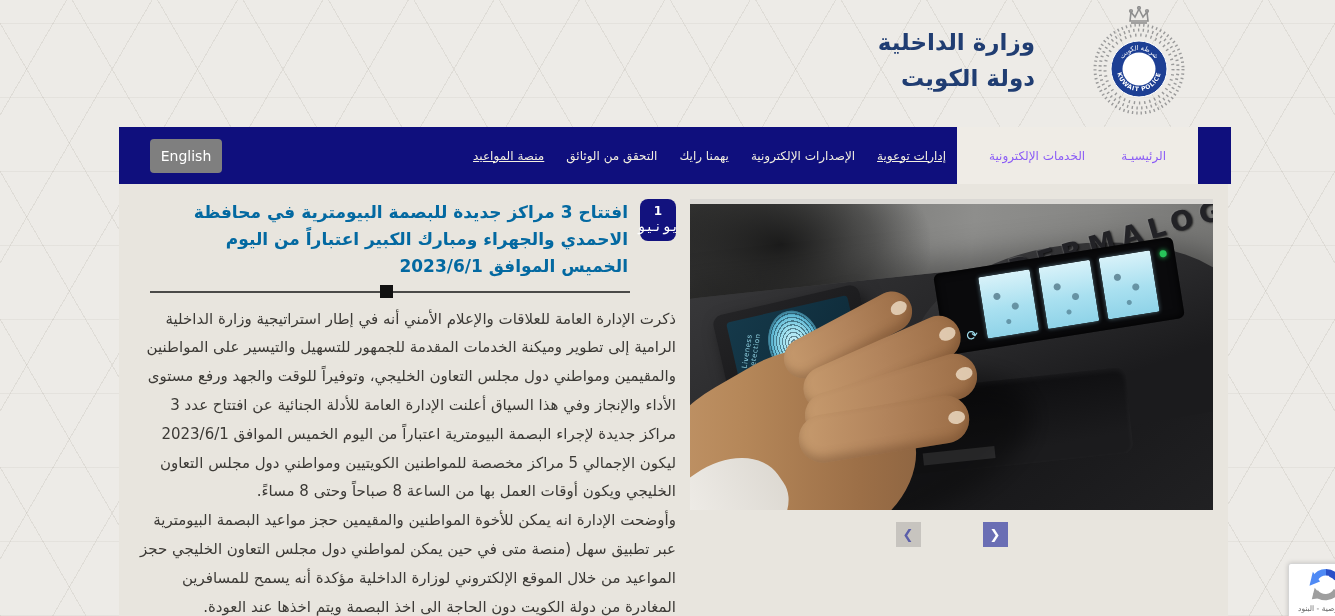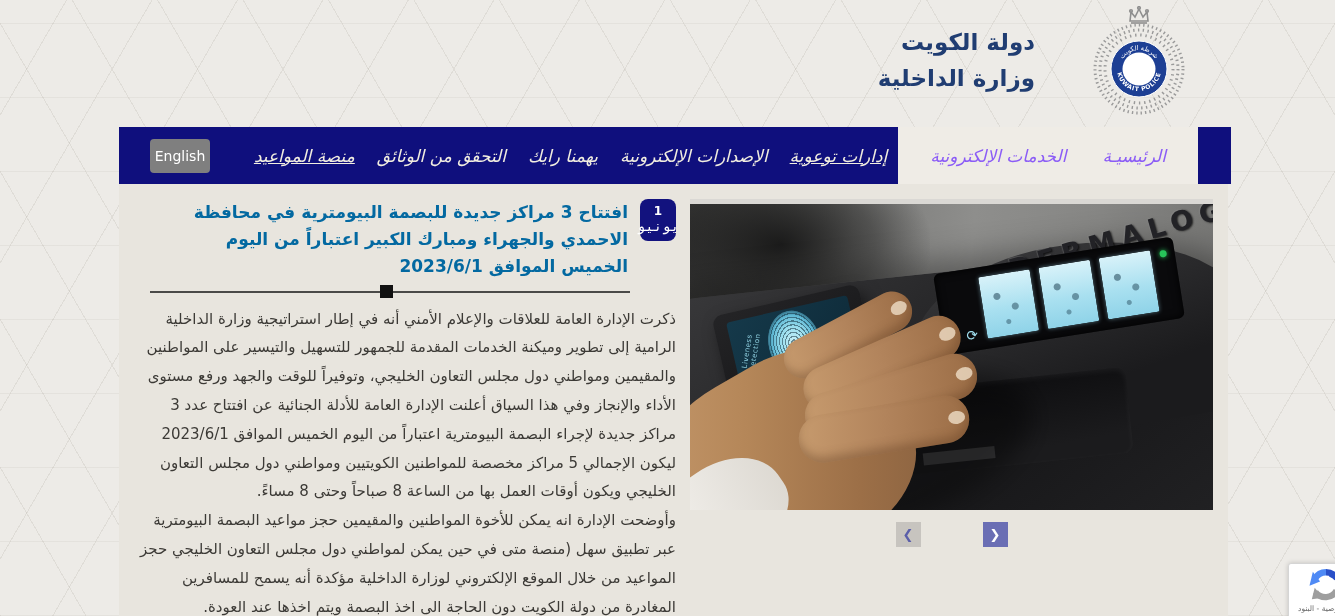--- a/index.html
+++ b/index.html
@@ -20,27 +20,27 @@
   .header-inner { position:absolute; top:6px; right:148px; display:flex; direction:rtl; align-items:center; gap:56px; }
   .brand-text { text-align:right; color:#203d72; font-weight:bold; font-size:23px; line-height:1.55; }
 
   
   .navbar {
     position:absolute; top:127px; right:104px; width:1112px; height:57px;
     background:#0f0f7d; display:flex; direction:rtl; align-items:stretch;
   }
   .nav-end-block { width:33px; background:#0f0f7d; flex:0 0 auto; }
   .nav-active-group { background:#efece6; display:flex; align-items:center; padding:0 18px; gap:8px; flex:0 0 auto; }
-  .nav-item { display:flex; align-items:center; padding:0 11px; color:#f2eee0; font-size:17px; text-decoration:none; white-space:nowrap; cursor:pointer;font-style:italic; }
+  .nav-item { display:flex; align-items:center; padding:0 11px; color:#f2eee0; font-size:12px; text-decoration:none; white-space:nowrap; cursor:pointer; }
   .nav-active-group .nav-item { color:#8b5cf6; padding:0 14px; }
   .nav-item.underlined { text-decoration:underline; }
   .english-btn {
     align-self:center; margin-inline-start:auto; margin-inline-end:31px;
     background:#7f7f7f; color:#fff; border:none; border-radius:4px;
-    width:60px; height:34px; font-size:14px; font-family:"DejaVu Sans", sans-serif; cursor:pointer;
+    width:72px; height:34px; font-size:14px; font-family:"DejaVu Sans", sans-serif; cursor:pointer;
   }
 
   
   .panel { position:absolute; top:184px; right:107px; width:1109px; height:432px; background:#e8e5de; }
   .panel-inner { display:flex; direction:rtl; padding:15px 15px 0 15px; gap:14px; }
 
   
   .photo-col { flex:0 0 523px; }
   .photo { position:relative; width:523px; height:311px; overflow:hidden; background:#555; }
   .ph { position:absolute; }
@@ -135,22 +135,22 @@
         <path id="arcBot" d="M 26,63 A 22,22 0 0 0 70,63"></path>
       </defs>
       <text font-size="6.5" fill="#ffffff" font-family="DejaVu Sans, sans-serif">
         <textPath href="#arcTop" startOffset="50%" text-anchor="middle">شرطة الكويت</textPath>
       </text>
       <text font-size="6" fill="#ffffff" font-weight="bold" font-family="DejaVu Sans, sans-serif" letter-spacing="0.6">
         <textPath href="#arcBot" startOffset="50%" text-anchor="middle">KUWAIT POLICE</textPath>
       </text>
     </svg>
     <div class="brand-text">
+      <div>وزارة الداخلية</div>
       <div>دولة الكويت</div>
-      <div>وزارة الداخلية</div>
     </div>
   </div>
 </div>
 
 <nav class="navbar">
   <div class="nav-end-block"></div>
   <div class="nav-active-group">
     <a class="nav-item">الرئيسيـة</a>
     <a class="nav-item">الخدمات الإلكترونية</a>
   </div>

